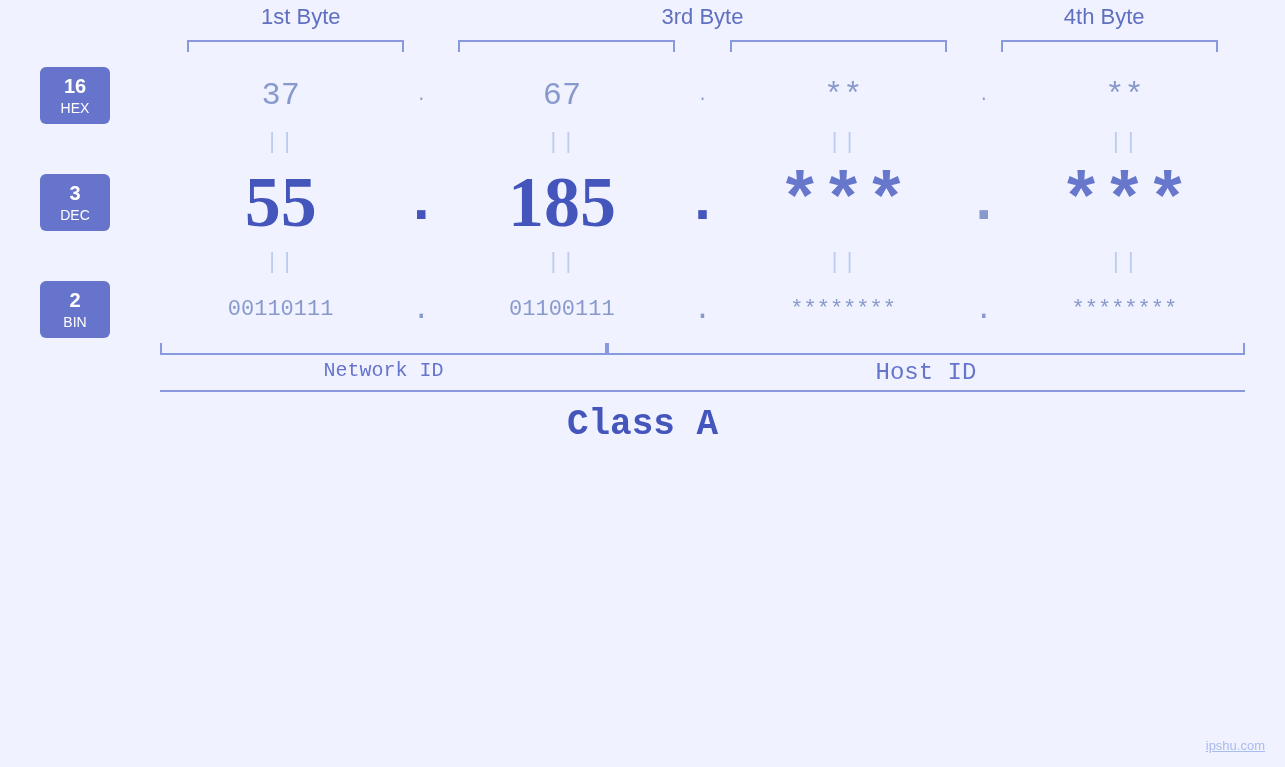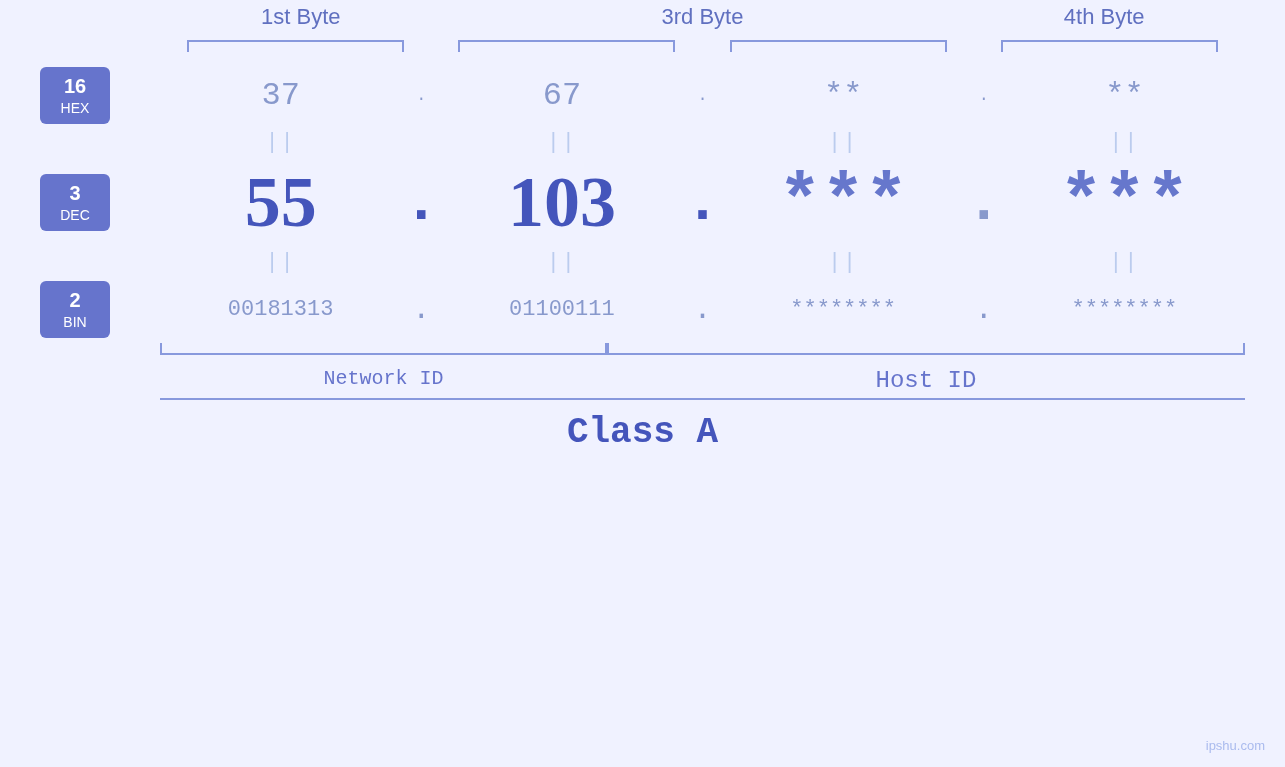--- a/index.html
+++ b/index.html
@@ -212,21 +212,21 @@
       height: 12px;
       border: 2px solid #8899dd;
       border-top: none;
     }
 
     
     .id-labels {
       display: flex;
       width: calc(100% - 120px);
       margin-left: 120px;
-      margin-top: 12px;
+      margin-top: 4px;
     }
 
     .network-id-label {
       width: calc(25% + 40px + 12.5%);
       text-align: center;
       color: #6674cc;
       font-size: 20px;
       font-family: 'Courier New', monospace;
     }
 
@@ -260,20 +260,21 @@
       font-weight: bold;
     }
 
     .watermark {
       position: absolute;
       bottom: 14px;
       right: 20px;
       color: #aabbee;
       font-size: 13px;
       font-family: Arial, sans-serif;
+      text-decoration: underline;
     }
 
     .dot-small {
       font-size: 16px;
     }
     .dot-large {
       font-size: 60px;
       font-weight: bold;
     }
     .dot-medium {
@@ -373,21 +374,21 @@
       </div>
     </div>
     <div class="byte-values">
       <div class="byte-cell">
         <span class="dec-value">55</span>
       </div>
       <div class="separator">
         <span class="dec-sep dot-large">.</span>
       </div>
       <div class="byte-cell">
-        <span class="dec-value">103</span>
+        <span class="dec-value">185</span>
       </div>
       <div class="separator">
         <span class="dec-sep dot-large">.</span>
       </div>
       <div class="byte-cell">
         <span class="dec-value-masked">***</span>
       </div>
       <div class="separator">
         <span class="dec-sep dot-large" style="color:#8899cc;">.</span>
       </div>
@@ -420,21 +421,21 @@
 
   <div class="number-row">
     <div class="base-label">
       <div class="base-badge">
         <span class="base-number">2</span>
         <span class="base-name">BIN</span>
       </div>
     </div>
     <div class="byte-values">
       <div class="byte-cell">
-        <span class="bin-value">00181313</span>
+        <span class="bin-value">00110111</span>
       </div>
       <div class="separator">
         <span class="bin-sep dot-medium">.</span>
       </div>
       <div class="byte-cell">
         <span class="bin-value">01100111</span>
       </div>
       <div class="separator">
         <span class="bin-sep dot-medium">.</span>
       </div>

